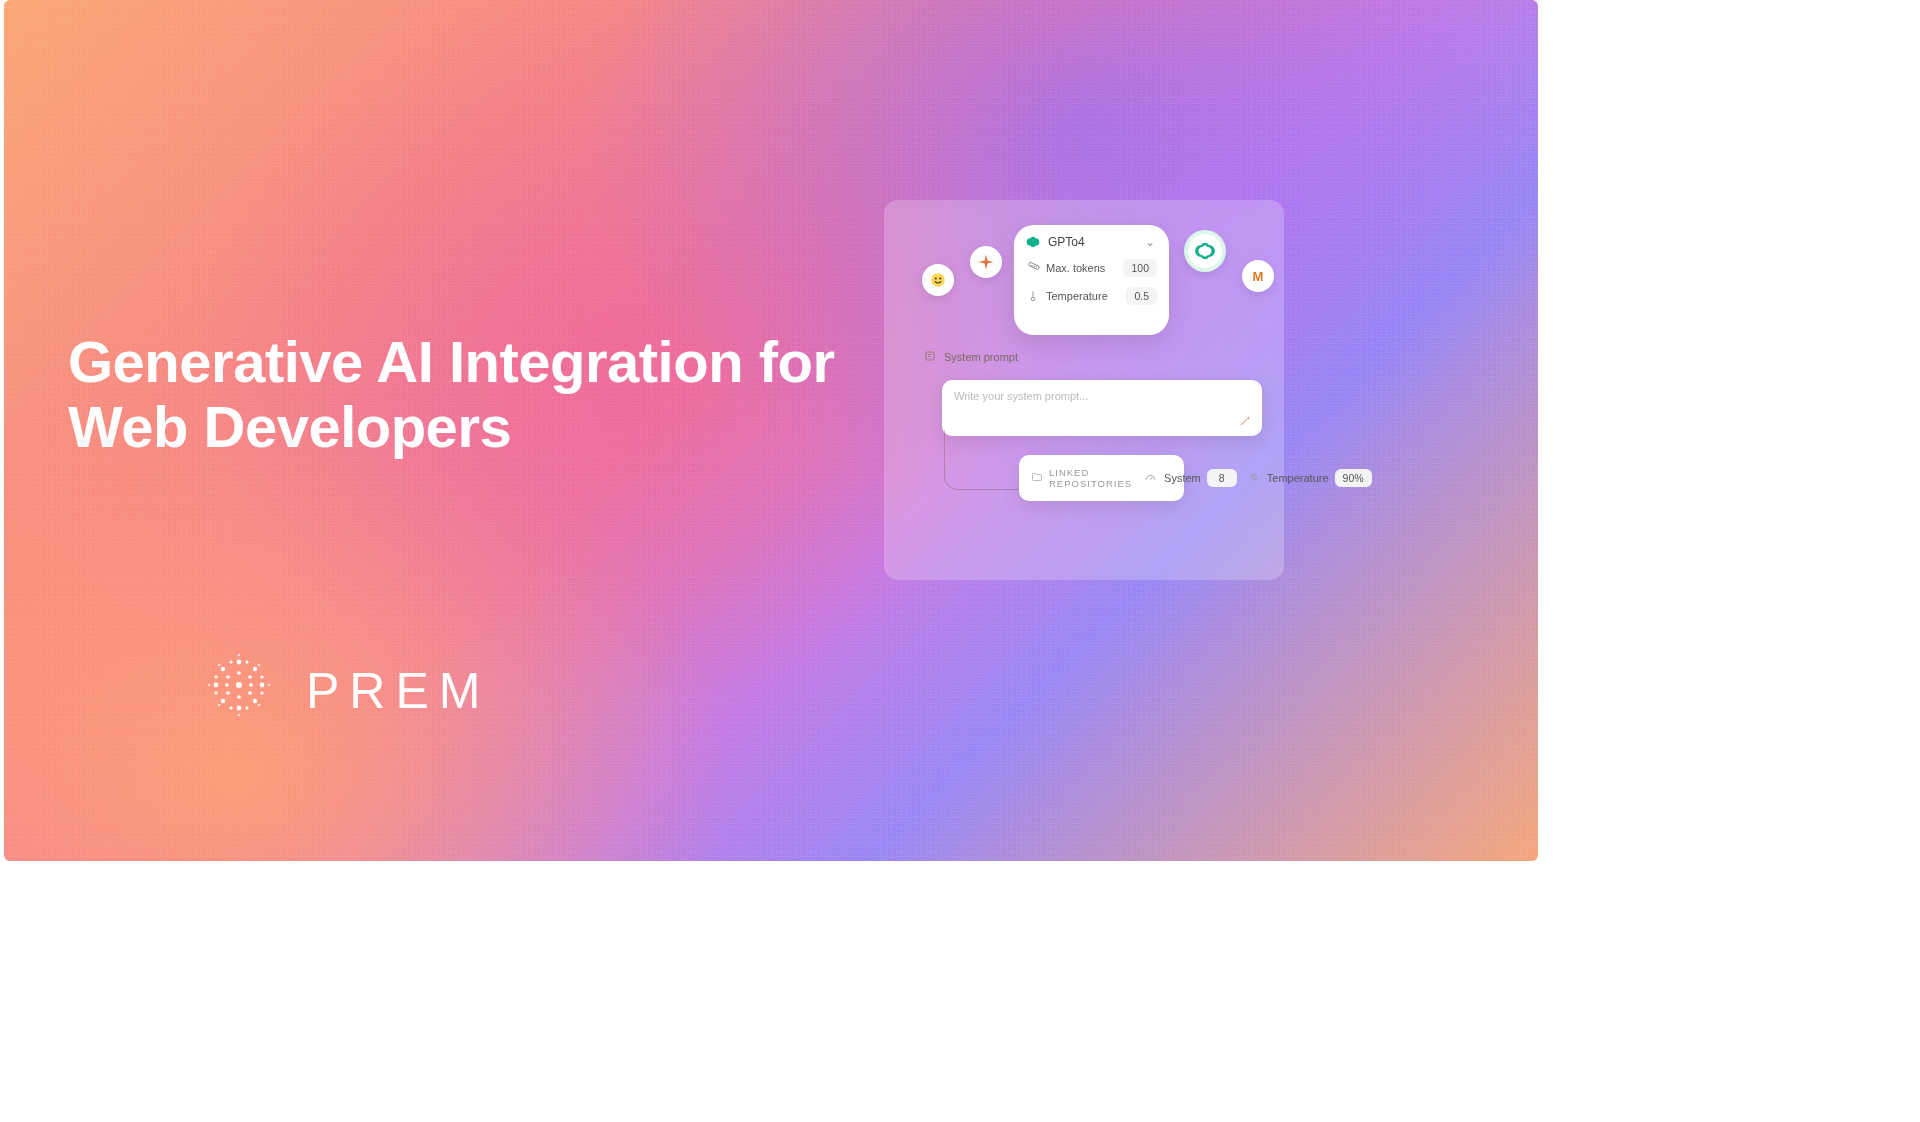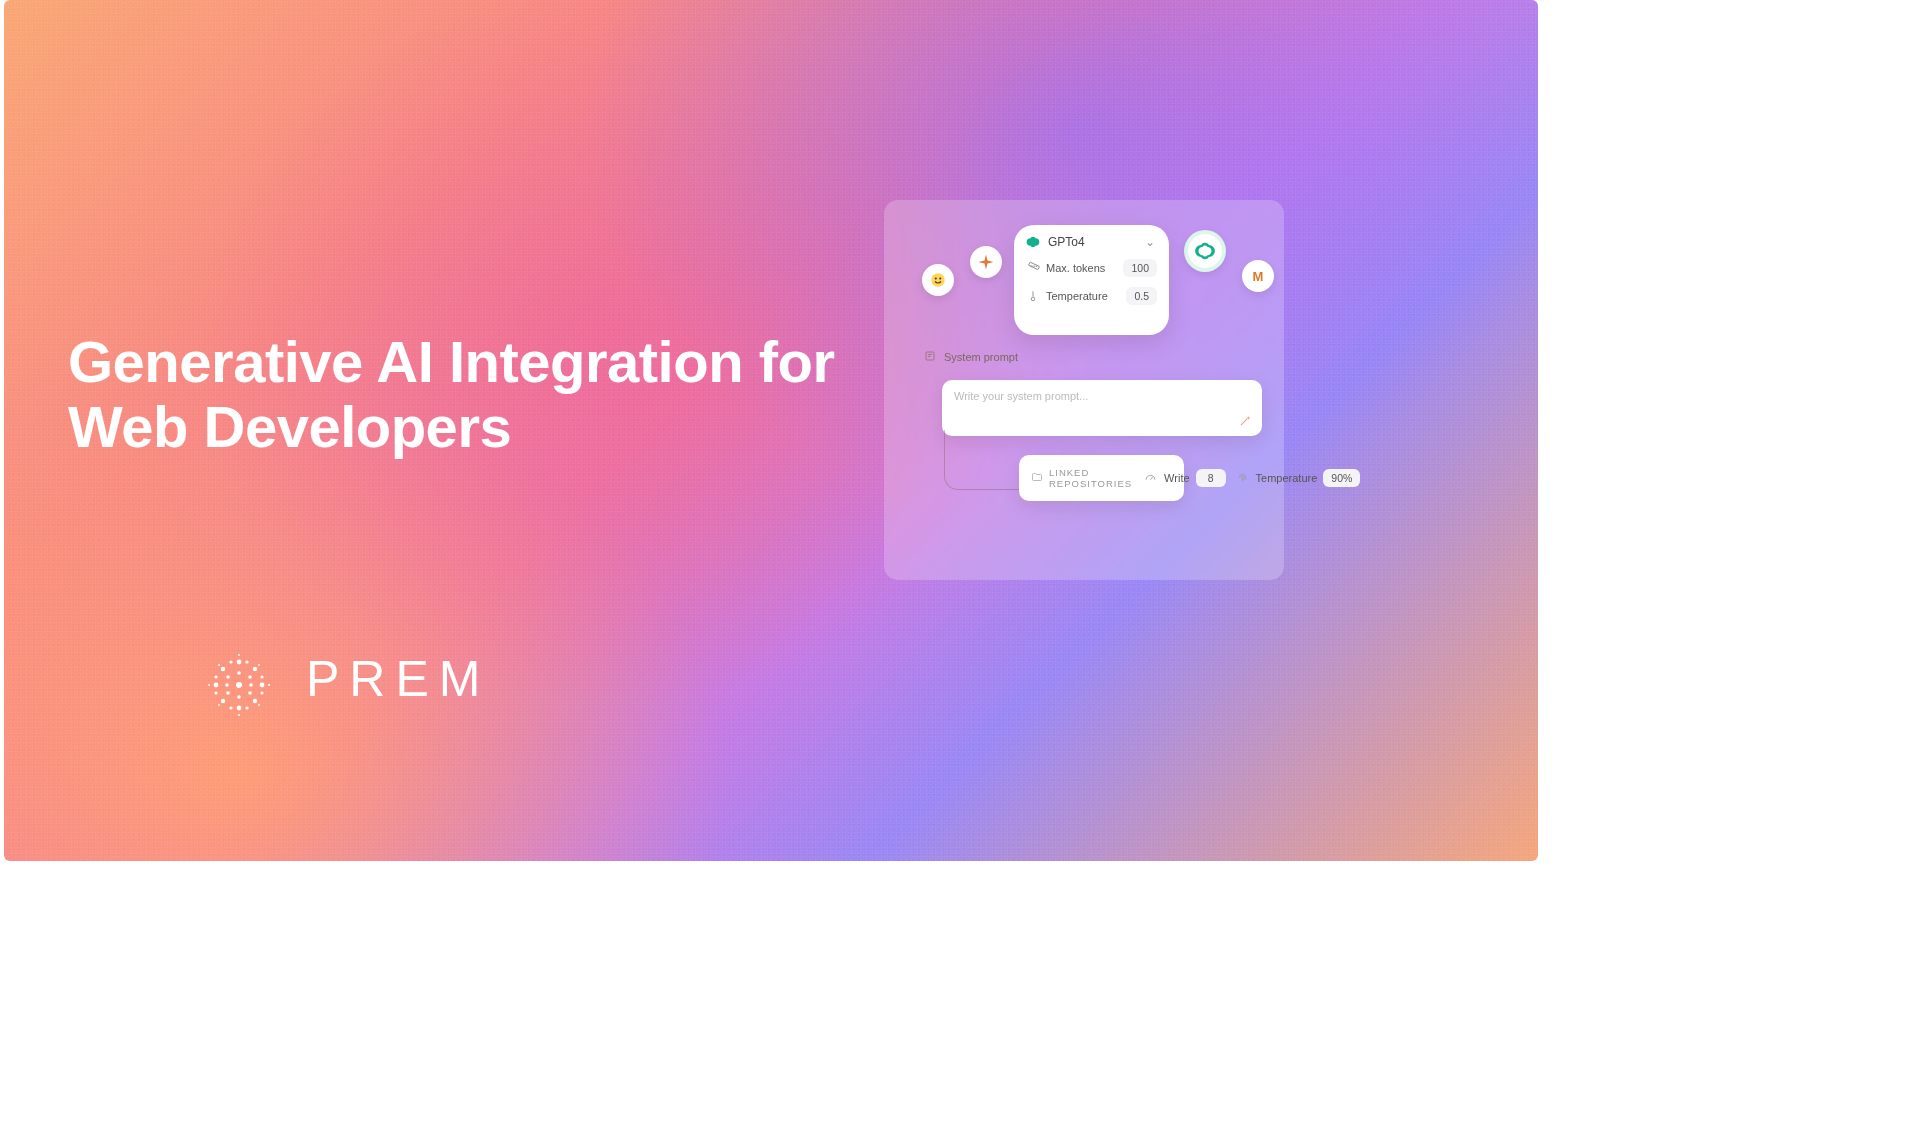--- a/index.html
+++ b/index.html
@@ -39,21 +39,21 @@
   left: 64px; top: 330px;
   color: #fff;
   font-size: 58px;
   font-weight: 600;
   line-height: 1.12;
   letter-spacing: -0.5px;
 }
 .brand {
   position: absolute;
   left: 200px; top: 650px;
-  display:flex; align-items:flex-start; gap:32px;
+  display:flex; align-items:flex-end; gap:32px;
   color:#fff;
 }
 .brand-name {
   font-size: 50px;
   font-weight: 400;
   letter-spacing: 10px;
 }
 .logo-dots {
   width:70px; height:70px;
 }
@@ -296,21 +296,21 @@
         </span>
         <span>LINKED REPOSITORIES</span>
       </div>
       <div class="param-row">
         <span class="ico">
           <svg width="13" height="13" viewBox="0 0 24 24" fill="none" stroke="#999" stroke-width="1.6">
               <path d="M4 16a8 8 0 1 1 16 0"></path>
               <path d="M12 16l4-5"></path>
             </svg>
         </span>
-        <span class="lbl">Write</span>
+        <span class="lbl">System</span>
         <span class="chip">8</span>
       </div>
       <div class="param-row">
         <span class="ico">
           <svg width="13" height="13" viewBox="0 0 24 24" fill="none" stroke="#999" stroke-width="1.4">
               <path d="M6 12a6 6 0 0 1 12 0v4"></path>
               <path d="M9 12a3 3 0 0 1 6 0v5"></path>
               <path d="M12 12v7"></path>
             </svg>
         </span>

